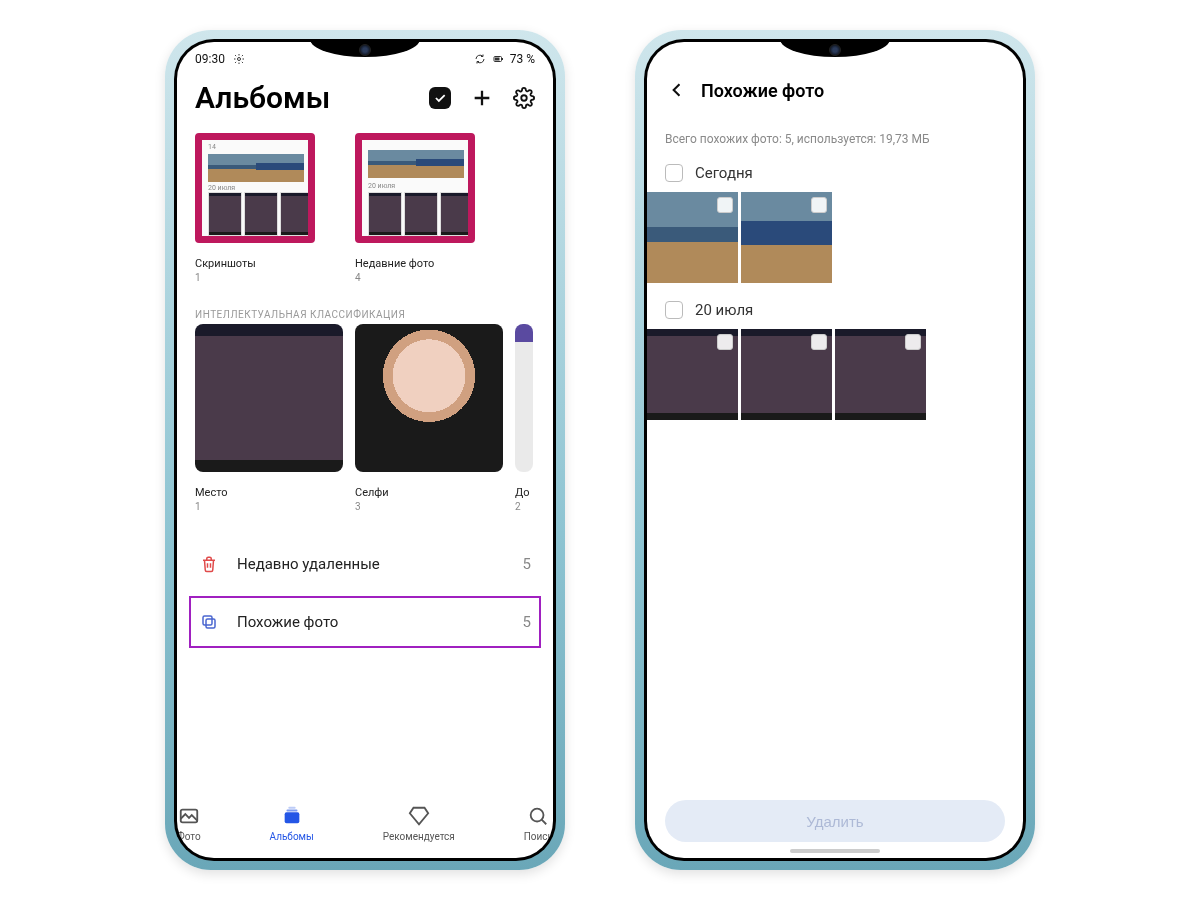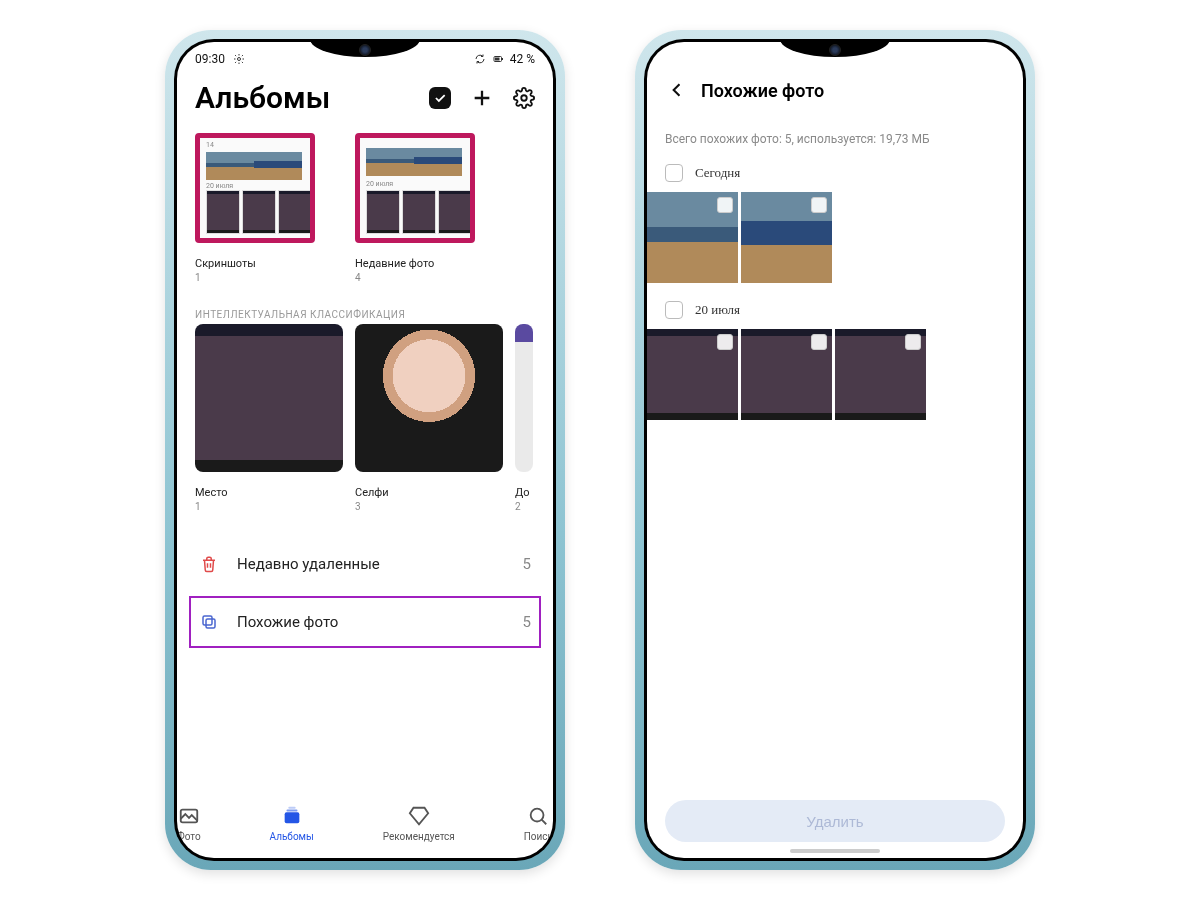--- a/index.html
+++ b/index.html
@@ -55,21 +55,21 @@
   }
   .statusbar .right { display:flex; gap:6px; align-items:center;}
   .content{flex:1; overflow:hidden; padding:0 18px;}
   .title-row{display:flex;align-items:center;justify-content:space-between;margin-top:12px;}
   .title{font-size:30px;font-weight:600;}
   .title-actions{display:flex;gap:20px;align-items:center;}
   .icon-btn{width:22px;height:22px;display:flex;align-items:center;justify-content:center;cursor:pointer;}
   .check-box{width:22px;height:22px;border-radius:6px;background:#111;display:flex;align-items:center;justify-content:center;color:#fff;font-size:14px;}
   .albums-row{display:flex;gap:40px;margin-top:18px;}
   .album-cell{width:120px;}
-  .thumb-stack{position:relative;width:120px;height:110px;border:5px solid #be185d;border-radius:4px;overflow:hidden;background:#fafafa;}
+  .thumb-stack{position:relative;width:120px;height:110px;border:7px solid #be185d;border-radius:4px;overflow:hidden;background:#fafafa;}
   .stx{position:absolute;left:6px;top:3px;font-size:7px;color:#888;}
   .strip{position:absolute;left:6px;top:14px;display:flex;}
   .ministrip{width:48px;height:28px;}
   .strip2{position:absolute;left:6px;top:52px;display:flex;gap:2px;}
   .mini{width:34px;height:44px;background:#6a4c4a;border:1px solid #ddd;}
   .album-label{font-size:11px;color:#222;margin-top:14px;}
   .album-count{font-size:10px;color:#888;margin-top:2px;}
   .section-head{font-size:10px;color:#9a9a9a;letter-spacing:.5px;margin-top:26px;text-transform:uppercase;}
   .smart-row{display:flex;gap:12px;margin-top:4px;overflow:hidden;}
   .smart-cell{flex:0 0 auto;width:148px;}
@@ -84,21 +84,21 @@
   .bottom-nav{display:flex;justify-content:space-between;align-items:center;height:70px;border-top:0;gap:12px;}
   .nav-item{display:flex;flex-direction:column;align-items:center;gap:4px;font-size:10px;color:#555;cursor:pointer;}
   .nav-item.active{color:#2456e6;}
   .nav-ic{width:22px;height:22px;display:flex;align-items:center;justify-content:center;}
   
   .p2-header{display:flex;align-items:center;gap:12px;padding:10px 0 6px;}
   .p2-header .back{font-size:22px;cursor:pointer;padding:2px;}
   .p2-title{font-size:18px;font-weight:600;}
   .p2-sub{font-size:12px;color:#8a8a8a;margin-top:24px;}
   .p2-group{margin-top:18px;}
-  .p2-group-h{display:flex;align-items:center;gap:12px;font-size:13px;color:#333;margin-bottom:10px;font-family:Liberation Serif, serif;}
+  .p2-group-h{display:flex;align-items:center;gap:12px;font-size:15px;color:#333;margin-bottom:10px;}
   .chk{width:18px;height:18px;border:1.5px solid #bbb;border-radius:4px;}
   .photo-row{display:flex;gap:3px;margin-left:-18px;margin-right:-18px;}
   .photo{width:91px;height:91px;position:relative;background:#7a5a3a;}
   .photo .pchk{position:absolute;top:5px;right:5px;width:16px;height:16px;background:rgba(255,255,255,.9);border-radius:3px;border:1px solid #ccc;}
   .p2-foot{padding:14px 18px 16px;}
   .del-btn{width:100%;height:42px;border-radius:24px;background:#e4ebf6;color:#adb9d6;display:flex;align-items:center;justify-content:center;font-size:15px;border:none;}
   .home-ind{position:absolute;bottom:5px;left:50%;transform:translateX(-50%);width:90px;height:4px;border-radius:3px;background:#ccc;}
   
   .desk-a{background:linear-gradient(180deg,#6a8aa0 0 38%,#3a5a7a 38% 55%,#b08a5a 55% 100%);}
   .desk-b{background:linear-gradient(180deg,#6a8aa0 0 32%,#2a4a7a 32% 58%,#b08a5a 58% 100%);}
@@ -131,21 +131,21 @@
                 <path d="M18 3v4h-4M6 21v-4h4"></path>
               </svg>
             </span>
           <span>
               <svg width="12" height="12" viewBox="0 0 24 24" fill="#333">
                 <rect x="4" y="7" width="15" height="10" rx="2" fill="none" stroke="#333" stroke-width="2"></rect>
                 <rect x="6" y="9" width="9" height="6"></rect>
                 <rect x="20" y="10" width="2" height="4"></rect>
               </svg>
             </span>
-          <span>42 %</span>
+          <span>73 %</span>
         </div>
       </div>
 
       <div class="content">
         <div class="title-row">
           <div class="title">Альбомы</div>
           <div class="title-actions">
             <div class="check-box icon-btn">
                 <svg width="14" height="14" viewBox="0 0 24 24" fill="none" stroke="#fff" stroke-width="3">
                   <path d="M5 12l5 5L20 7"></path>

